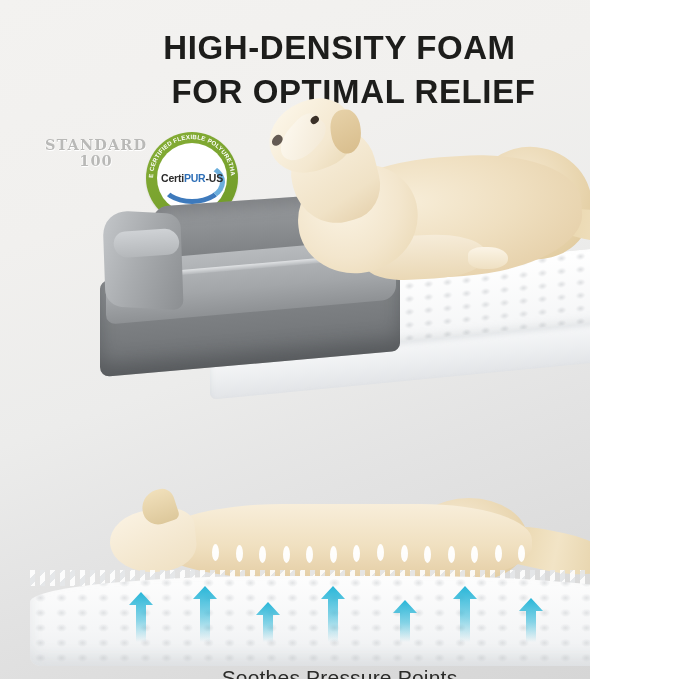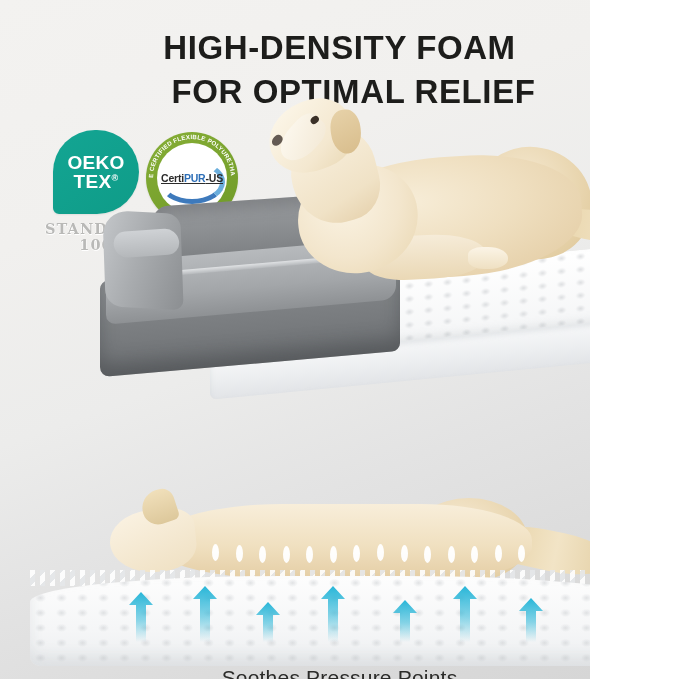--- a/index.html
+++ b/index.html
@@ -77,21 +77,20 @@
     border: 5px solid transparent;
     border-bottom-color: #2e6fb7;
     border-right-color: #5fa8da;
     opacity: 0.92;
   }
   .certi-center {
     position: relative;
     font-size: 10.5px; font-weight: 700;
     color: #2b2b2b; letter-spacing: -0.2px;
     white-space: nowrap;
-    text-decoration: underline;
   }
   .certi-center .pur { color: #2e6fb7; }
   .certi-arc-svg { position: absolute; left: 0; top: 0; }
   .certi-arc-svg text { fill: #ffffff; font-family: "Liberation Sans", sans-serif; font-weight: 700; }
 
   
   .product { position: absolute; left: 100px; top: 95px; width: 560px; height: 290px; }
 
   
   .mattress {
@@ -308,26 +307,20 @@
 <div id="page">
 
   <div class="headline">
     <span>HIGH-DENSITY FOAM</span>
     <span class="l2">FOR OPTIMAL RELIEF</span>
   </div>
 
   <div class="badges">
 
     <div class="oeko-wrap">
-      <div class="oeko-mark">
-        <div class="oeko-text">
-          <span>OEKO</span><br>
-          <span>TEX</span><sup>®</sup>
-        </div>
-      </div>
       <div class="oeko-std">
         <span>STANDARD</span><br>
         <span>100</span>
       </div>
     </div>
 
     <div class="certi-wrap">
       <div class="certi-ring"></div>
       <svg class="certi-arc-svg" width="92" height="92" viewBox="0 0 92 92">
         <defs>

